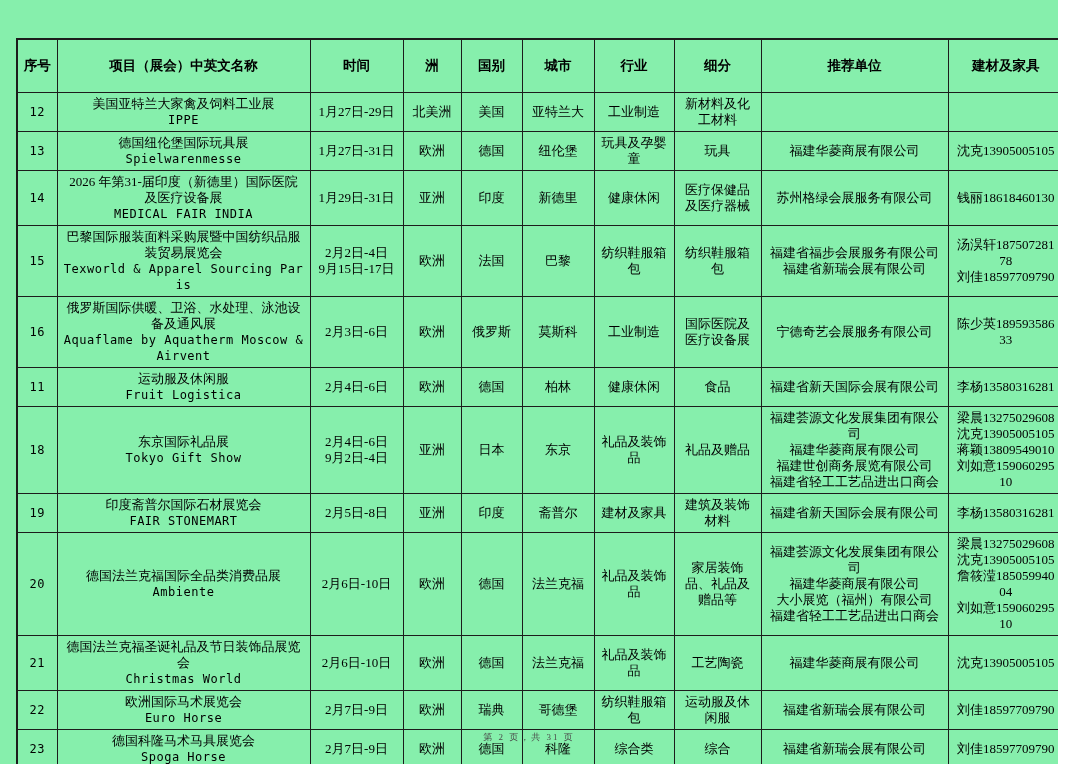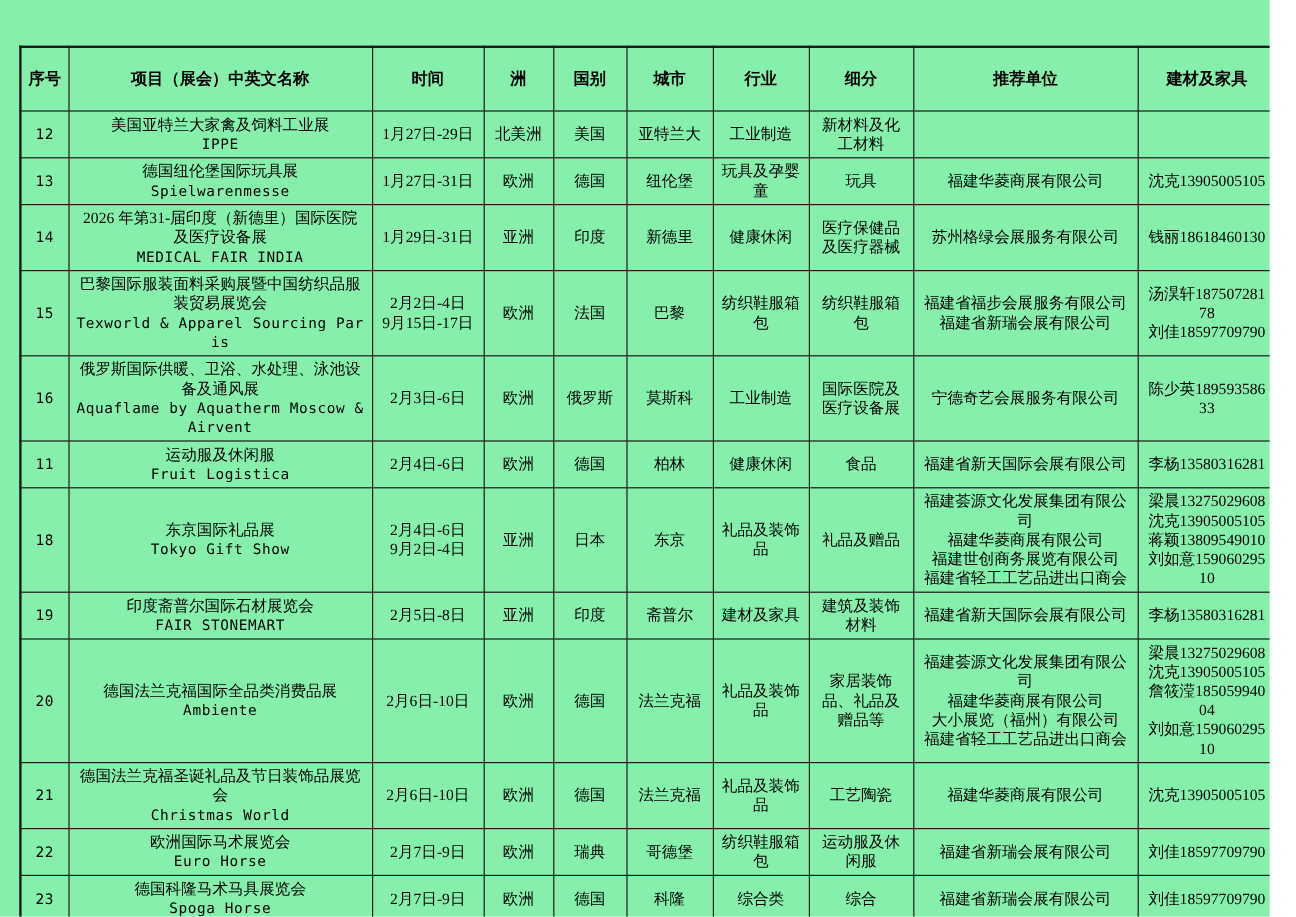--- a/index.html
+++ b/index.html
@@ -501,14 +501,15 @@
           <td>
             <div class="line">福建省新瑞会展有限公司</div>
           </td>
           <td>
             <div class="line">刘佳18597709790</div>
           </td>
         </tr>
       </tbody>
   </table>
 
+  <div class="page-footer">第 2 页，共 31 页</div>
 
 </div>
 
 </body></html>

